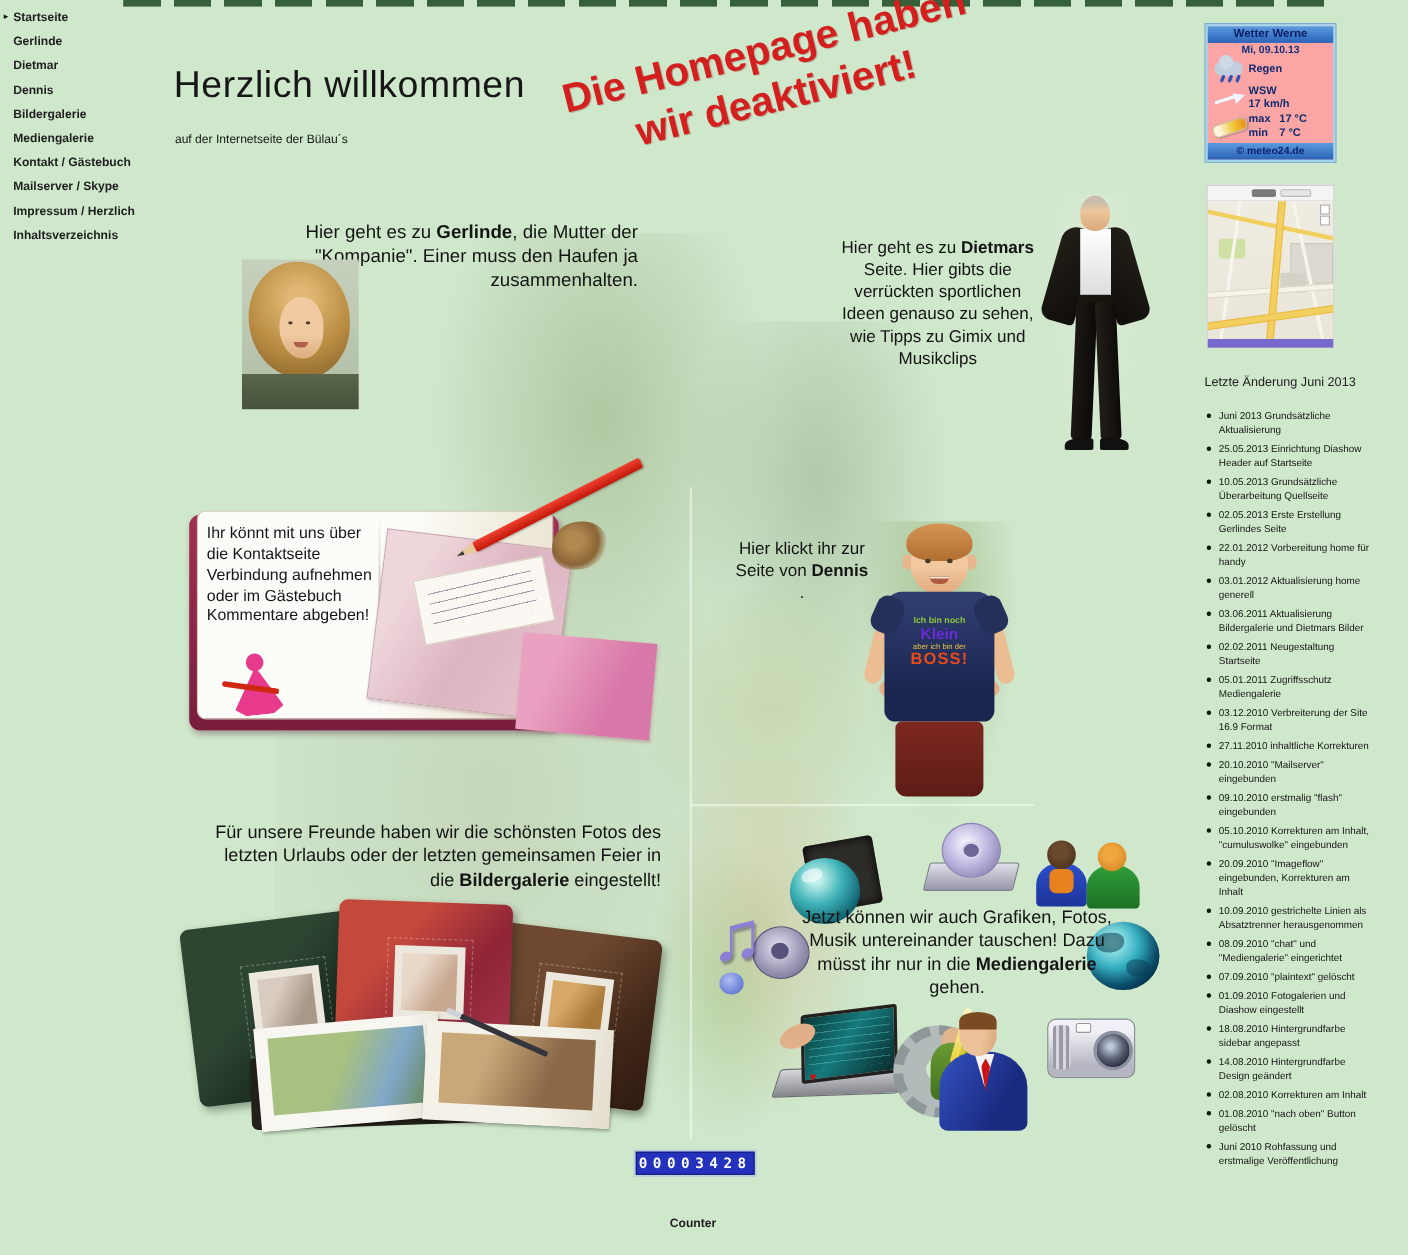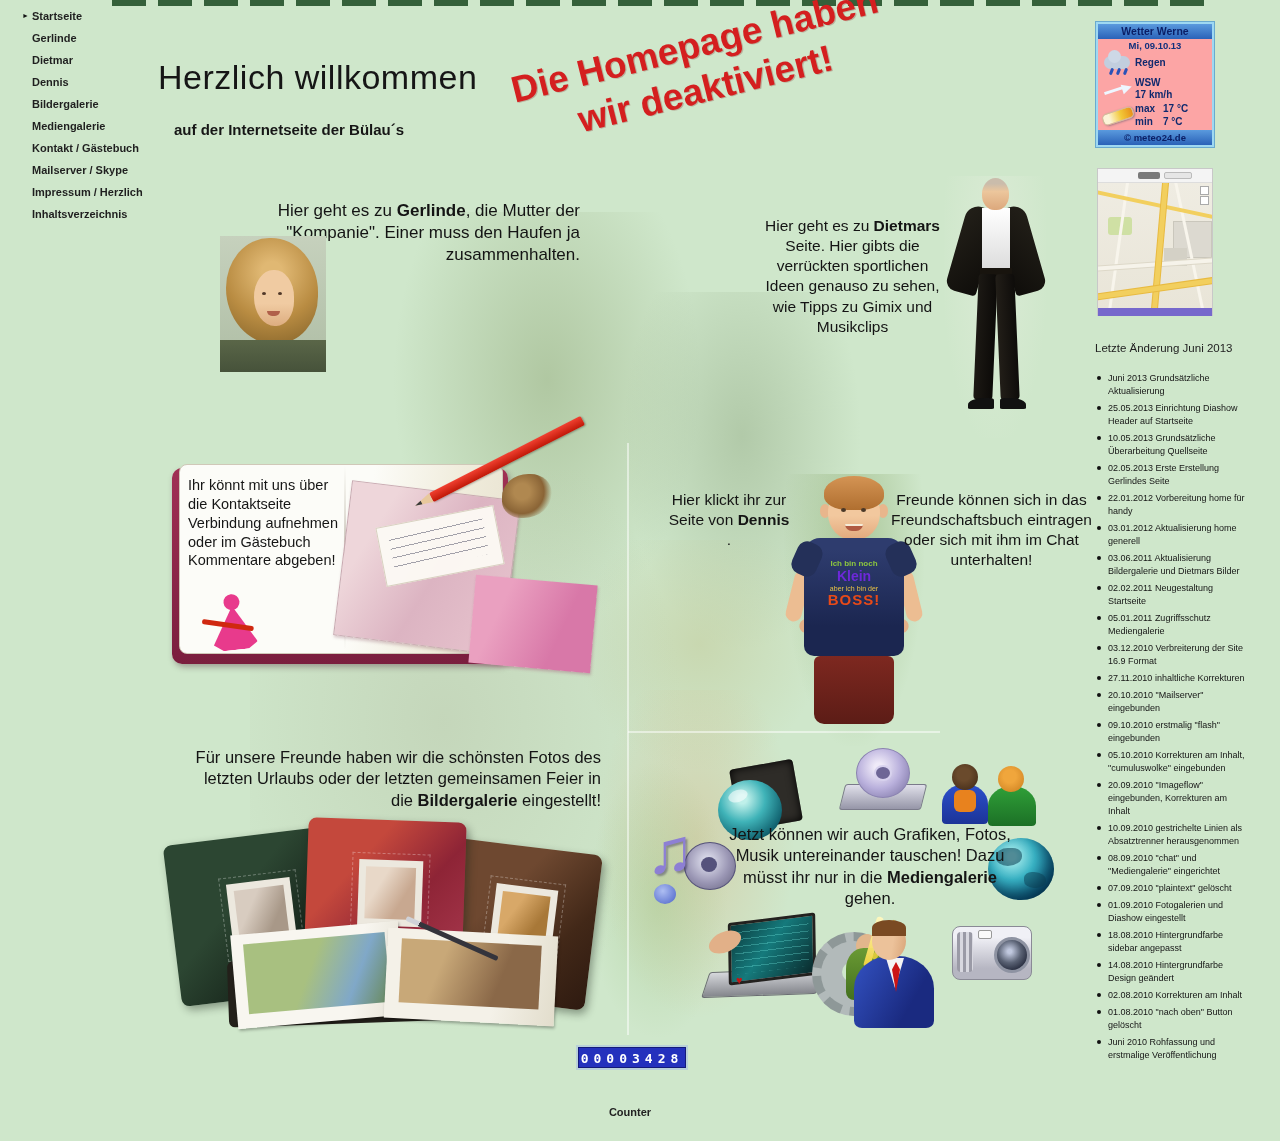--- a/index.html
+++ b/index.html
@@ -5,38 +5,38 @@
   html,body{margin:0;padding:0;}
   body{font-family:"Liberation Sans",sans-serif;}
   .page{position:relative;width:1280px;height:1141px;background:#cfe7cb;overflow:hidden;}
   .abs{position:absolute;}
 
   
   .top-strip{left:112px;top:0;width:1100px;height:6px;
     background:repeating-linear-gradient(90deg,#35603a 0 34px,rgba(0,0,0,0) 34px 46px);}
 
   
-  .nav{left:32px;top:10px;width:130px;}
+  .nav{left:12px;top:10px;width:130px;}
   .nav-item{position:relative;margin-bottom:10px;font-size:11px;font-weight:bold;color:#1f1f1f;cursor:pointer;white-space:nowrap;}
   .nav-arrow{position:absolute;left:-10px;top:2px;font-size:7px;color:#111;}
 
   
   .wm{pointer-events:none;}
   .wm1{left:392px;top:212px;width:310px;height:420px;background:radial-gradient(ellipse at 50% 40%,rgba(166,189,148,.75),rgba(166,189,148,0) 70%);}
   .wm2{left:622px;top:292px;width:240px;height:360px;background:radial-gradient(ellipse at 50% 40%,rgba(158,182,146,.6),rgba(158,182,146,0) 70%);}
   .wm3{left:580px;top:540px;width:240px;height:230px;background:radial-gradient(ellipse at 50% 45%,rgba(196,205,158,.6),rgba(196,205,158,0) 72%);}
   .wm4{left:250px;top:470px;width:430px;height:560px;background:radial-gradient(ellipse at 45% 45%,rgba(186,198,170,.5),rgba(186,198,170,0) 72%);}
   .wm5{left:596px;top:690px;width:200px;height:330px;background:radial-gradient(ellipse at 50% 45%,rgba(214,178,128,.4),rgba(214,178,128,0) 70%);}
   .wm6{left:588px;top:760px;width:140px;height:280px;background:radial-gradient(ellipse at 50% 50%,rgba(150,190,120,.35),rgba(150,190,120,0) 70%);}
   .vline{left:627px;top:443px;width:2px;height:592px;background:rgba(255,255,255,.5);}
   .hline{left:628px;top:731px;width:312px;height:2px;background:rgba(255,255,255,.5);}
 
   
   .title{left:158px;top:58px;margin:0;font-size:34px;font-weight:400;color:#161616;letter-spacing:.5px;}
-  .subtitle{left:174px;top:121px;font-size:15px;font-weight:bold;color:#161616;}
+  .subtitle{left:159px;top:121px;font-size:11px;font-weight:normal;color:#161616;}
 
   .banner{left:470px;top:22px;width:460px;text-align:center;font-size:37px;font-weight:bold;color:#d41f1f;
     transform:rotate(-14deg);line-height:1.22;text-shadow:1px 1px 0 rgba(120,20,20,.25);}
 
   
   .txt{margin:0;color:#141414;}
   .t-ger{left:228px;top:200px;width:352px;text-align:right;font-size:17px;line-height:1.28;}
   .t-diet{left:765px;top:216px;width:175px;text-align:center;font-size:15.5px;line-height:1.3;}
   .t-den{left:668px;top:490px;width:122px;text-align:center;font-size:15.5px;line-height:1.3;}
   .t-fre{left:888px;top:490px;width:207px;text-align:center;font-size:15.5px;line-height:1.3;}
@@ -339,21 +339,20 @@
     <div class="abs dn-slr"></div>
     <div class="abs dn-shorts"></div>
     <div class="abs dn-text">
       <span class="st1">Ich bin noch</span>
       <span class="st2">Klein</span>
       <span class="st3">aber ich bin der</span>
       <span class="st4">BOSS!</span>
     </div>
   </div>
 
-  <p class="abs txt t-fre">Freunde können sich in das Freundschaftsbuch eintragen oder sich mit ihm im Chat unterhalten!</p>
 
   <p class="abs txt t-bil"><span>Für unsere Freunde haben wir die schönsten Fotos des letzten Urlaubs oder der letzten gemeinsamen Feier in die </span><span class="lnk">Bildergalerie</span><span> eingestellt!</span></p>
   <div class="abs albums">
     <div class="abs al al1">
         <div class="al-ph">
           <div class="al-img ai1"></div>
         </div>
       </div>
     <div class="abs al al3">
         <div class="al-ph">

